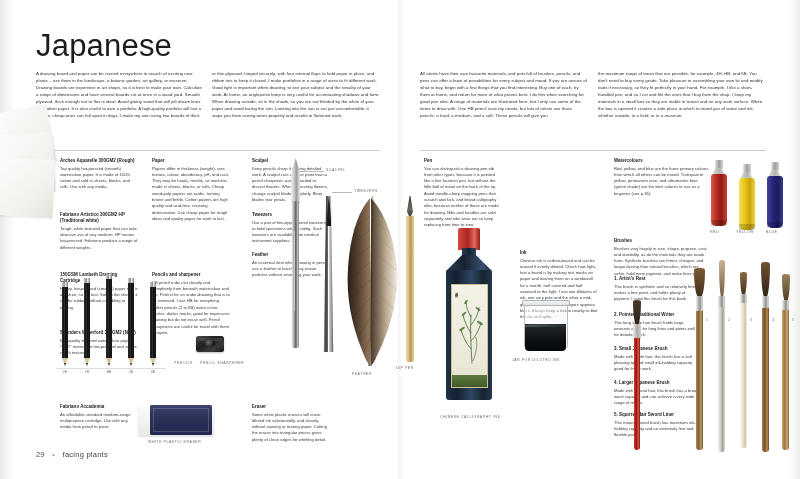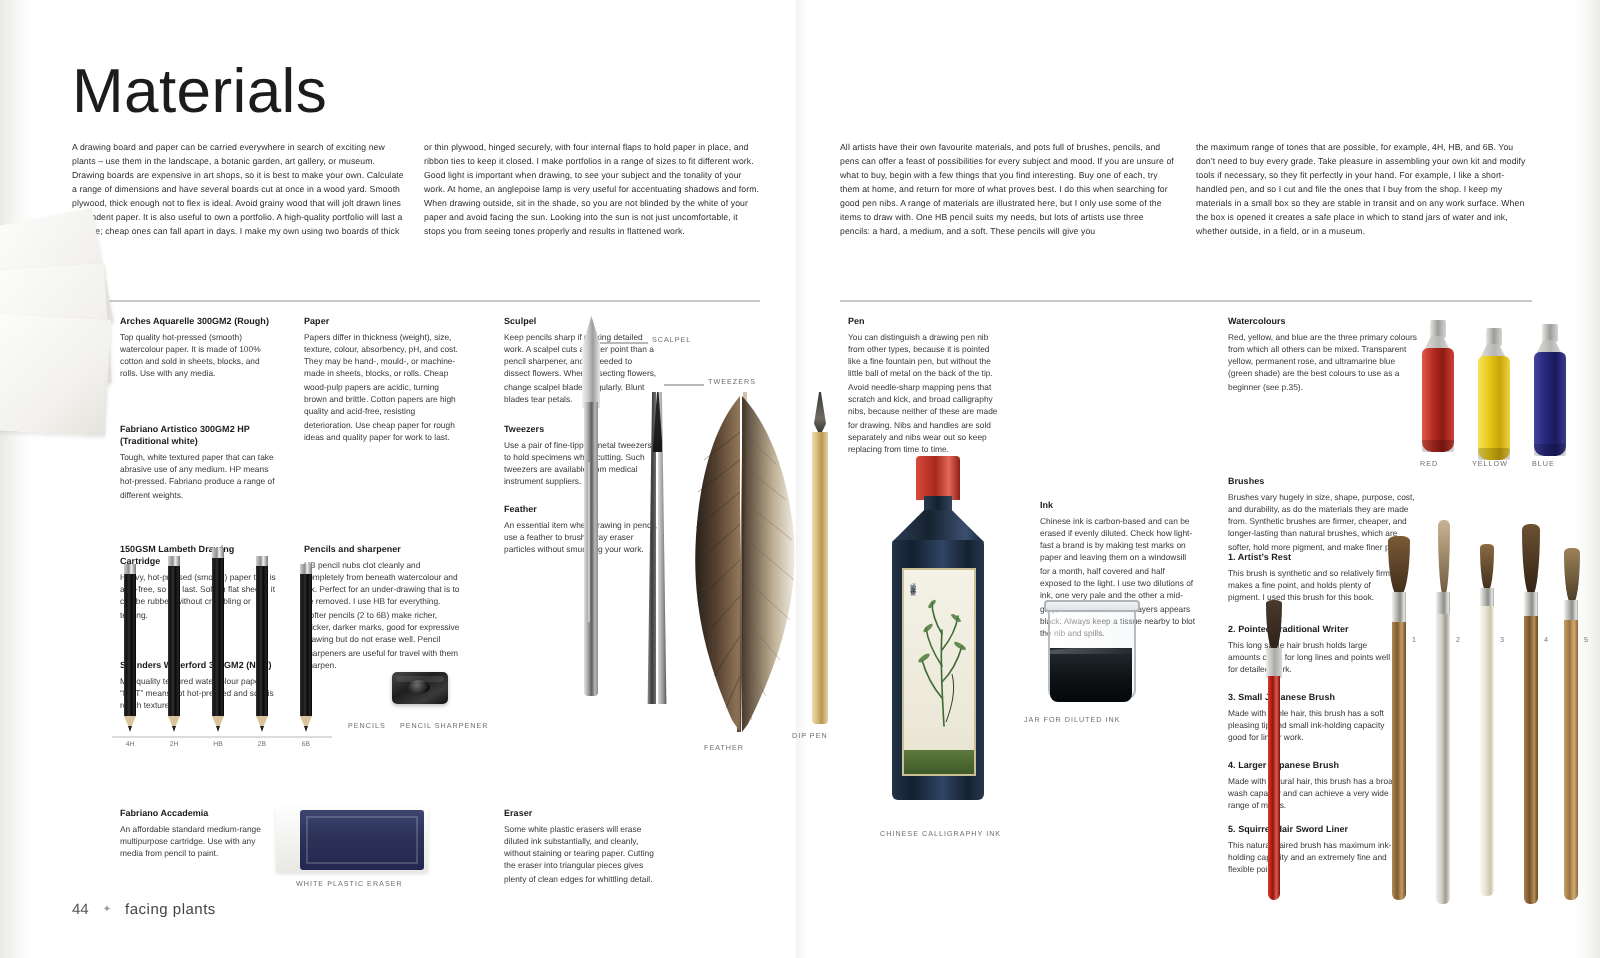--- a/index.html
+++ b/index.html
@@ -363,21 +363,21 @@
 </style>
 </head>
 <body>
 
 <div id="spread">
 
   <div class="page-edge-l"></div>
   <div class="page-edge-r"></div>
   <div class="gutter"></div>
 
-  <div id="title">Materials</div>
+  <div id="title">Japanese</div>
 
   <div class="intro-col" id="intro-c1">A drawing board and paper can be carried everywhere in search of exciting new plants – use them in the landscape, a botanic garden, art gallery, or museum. Drawing boards are expensive in art shops, so it is best to make your own. Calculate a range of dimensions and have several boards cut at once in a wood yard. Smooth plywood, thick enough not to flex is ideal. Avoid grainy wood that will jolt drawn lines and indent paper. It is also useful to own a portfolio. A high-quality portfolio will last a lifetime; cheap ones can fall apart in days. I make my own using two boards of thick card</div>
   <div class="intro-col" id="intro-c2">or thin plywood, hinged securely, with four internal flaps to hold paper in place, and ribbon ties to keep it closed. I make portfolios in a range of sizes to fit different work. Good light is important when drawing, to see your subject and the tonality of your work. At home, an anglepoise lamp is very useful for accentuating shadows and form. When drawing outside, sit in the shade, so you are not blinded by the white of your paper and avoid facing the sun. Looking into the sun is not just uncomfortable, it stops you from seeing tones properly and results in flattened work.</div>
   <div class="intro-col" id="intro-c3">All artists have their own favourite materials, and pots full of brushes, pencils, and pens can offer a feast of possibilities for every subject and mood. If you are unsure of what to buy, begin with a few things that you find interesting. Buy one of each, try them at home, and return for more of what proves best. I do this when searching for good pen nibs. A range of materials are illustrated here, but I only use some of the items to draw with. One HB pencil suits my needs, but lots of artists use three pencils: a hard, a medium, and a soft. These pencils will give you</div>
   <div class="intro-col" id="intro-c4">the maximum range of tones that are possible, for example, 4H, HB, and 6B. You don’t need to buy every grade. Take pleasure in assembling your own kit and modify tools if necessary, so they fit perfectly in your hand. For example, I like a short-handled pen, and so I cut and file the ones that I buy from the shop. I keep my materials in a small box so they are stable in transit and on any work surface. When the box is opened it creates a safe place in which to stand jars of water and ink, whether outside, in a field, or in a museum.</div>
 
   <div class="rule" id="rule-l"></div>
   <div class="rule" id="rule-r"></div>
 
   <div class="paper-stack">
@@ -676,18 +676,18 @@
   <div class="brush-num" style="left:772px; top:318px;">4</div>
 
   <div class="brush" style="left:780px; top:274px; height:176px;">
     <div class="hair" style="height:28px;background:linear-gradient(to bottom,#9c8259,#4a3b24);width:8px;left:1.5px;"></div>
     <div class="ferruleB" style="top:26px;height:11px;"></div>
     <div class="handleB" style="top:36px;height:140px;background:linear-gradient(to right,#c9a26a 0%,#9a7340 40%,#d3ab72 72%,#8a6536 100%);"></div>
   </div>
   <div class="brush-num" style="left:792px; top:318px;">5</div>
 
   <div id="footer">
-    <span id="pageno">44</span>
+    <span id="pageno">29</span>
     <span id="foot-orn">✦</span>
     <span id="foottext">facing plants</span>
   </div>
 
 </div>
 
 </body></html>

